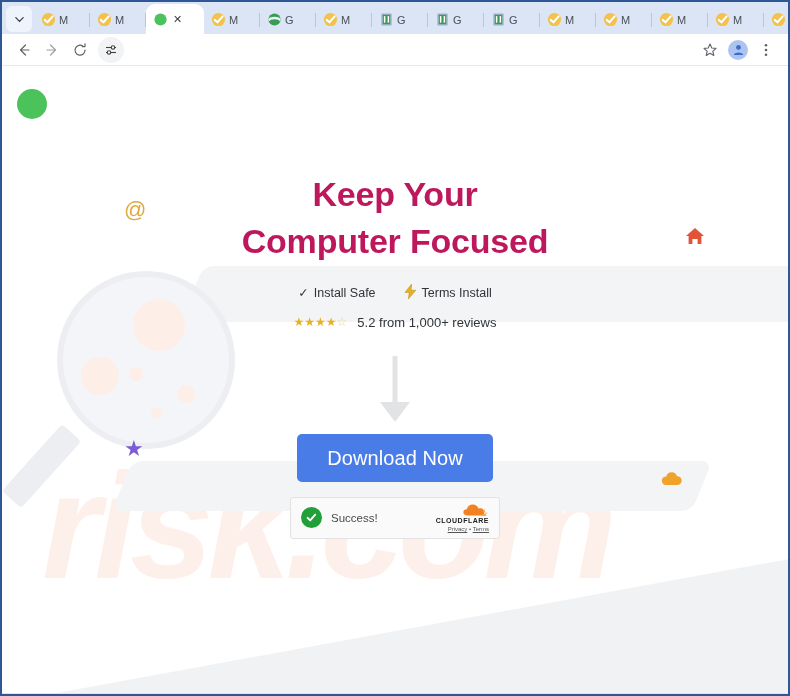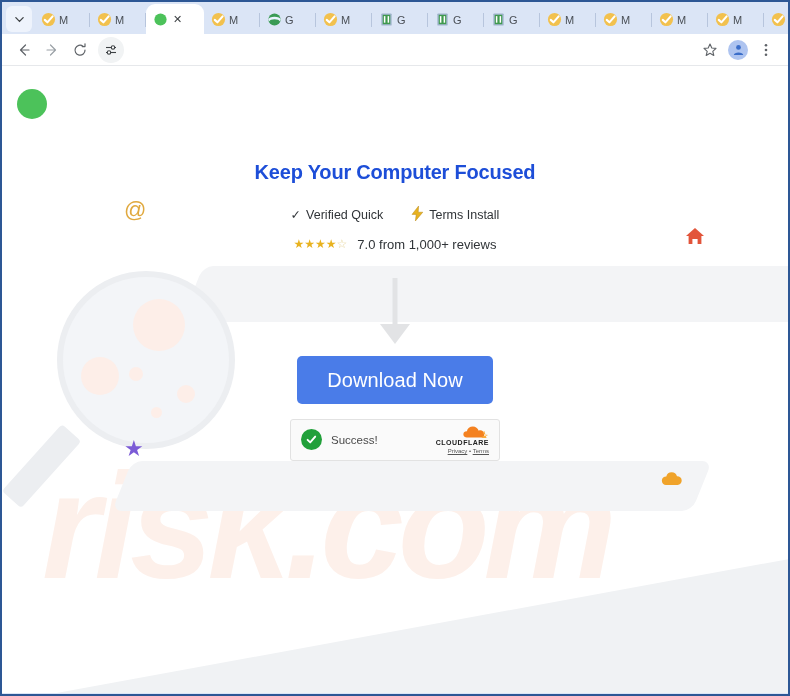--- a/index.html
+++ b/index.html
@@ -178,26 +178,26 @@
   .cloud-deco { left: 658px; top: 400px; font-size: 22px; color: #f0a32a; }
 
   
   .content {
     position: relative;
     z-index: 5;
     text-align: center;
     padding-top: 93px;
   }
   h1.headline {
-    font-size: 20px;
+    font-size: 34px;
     font-weight: bold;
-    color: #1d4ed8;
+    color: #be185d;
     line-height: 1.38;
     max-width: 330px;
-    margin: 0 auto;
+    margin: 12px auto;
     letter-spacing: -0.2px;
   }
   p.subtext {
     margin: 18px auto 0;
     max-width: 420px;
     font-size: 13.5px;
     line-height: 1.55;
     color: #60646b;
   }
   .badges {
@@ -482,35 +482,35 @@
         <path d="M6 15 A4.3 4.3 0 0 1 6.3 6.4 A5.6 5.6 0 0 1 17 6.2 A4.4 4.4 0 0 1 17.6 15 Z" fill="#f0a32a"></path>
       </svg>
     </div>
 
     <div class="content">
       <h1 class="headline">Keep Your Computer Focused</h1>
 
       <div class="badges">
         <div class="badge">
           <span>✓</span>
-          <span>Verified Quick</span>
+          <span>Install Safe</span>
         </div>
         <div class="badge">
           <span class="bolt">
             <svg width="13" height="15" viewBox="0 0 13 15">
               <path d="M7.6 0 L1 8.4 H5.2 L4.4 15 L11.8 6.2 H7.2 Z" fill="#e8b21f" stroke="#b8891a" stroke-width="0.5"></path>
             </svg>
           </span>
           <span>Terms Install</span>
         </div>
       </div>
 
       <div class="rating">
         <span class="stars">★★★★<span class="empty">☆</span></span>
-        <span>7.0 from 1,000+ reviews</span>
+        <span>5.2 from 1,000+ reviews</span>
       </div>
 
       <div class="arrow-wrap">
         <svg class="arrow" viewBox="0 0 34 72">
           <rect x="14.5" y="0" width="5" height="52" fill="#e2e3e5"></rect>
           <path d="M2 46 L17 66 L32 46 Z" fill="#e2e3e5"></path>
         </svg>
       </div>
 
       <div class="dl-wrap">

